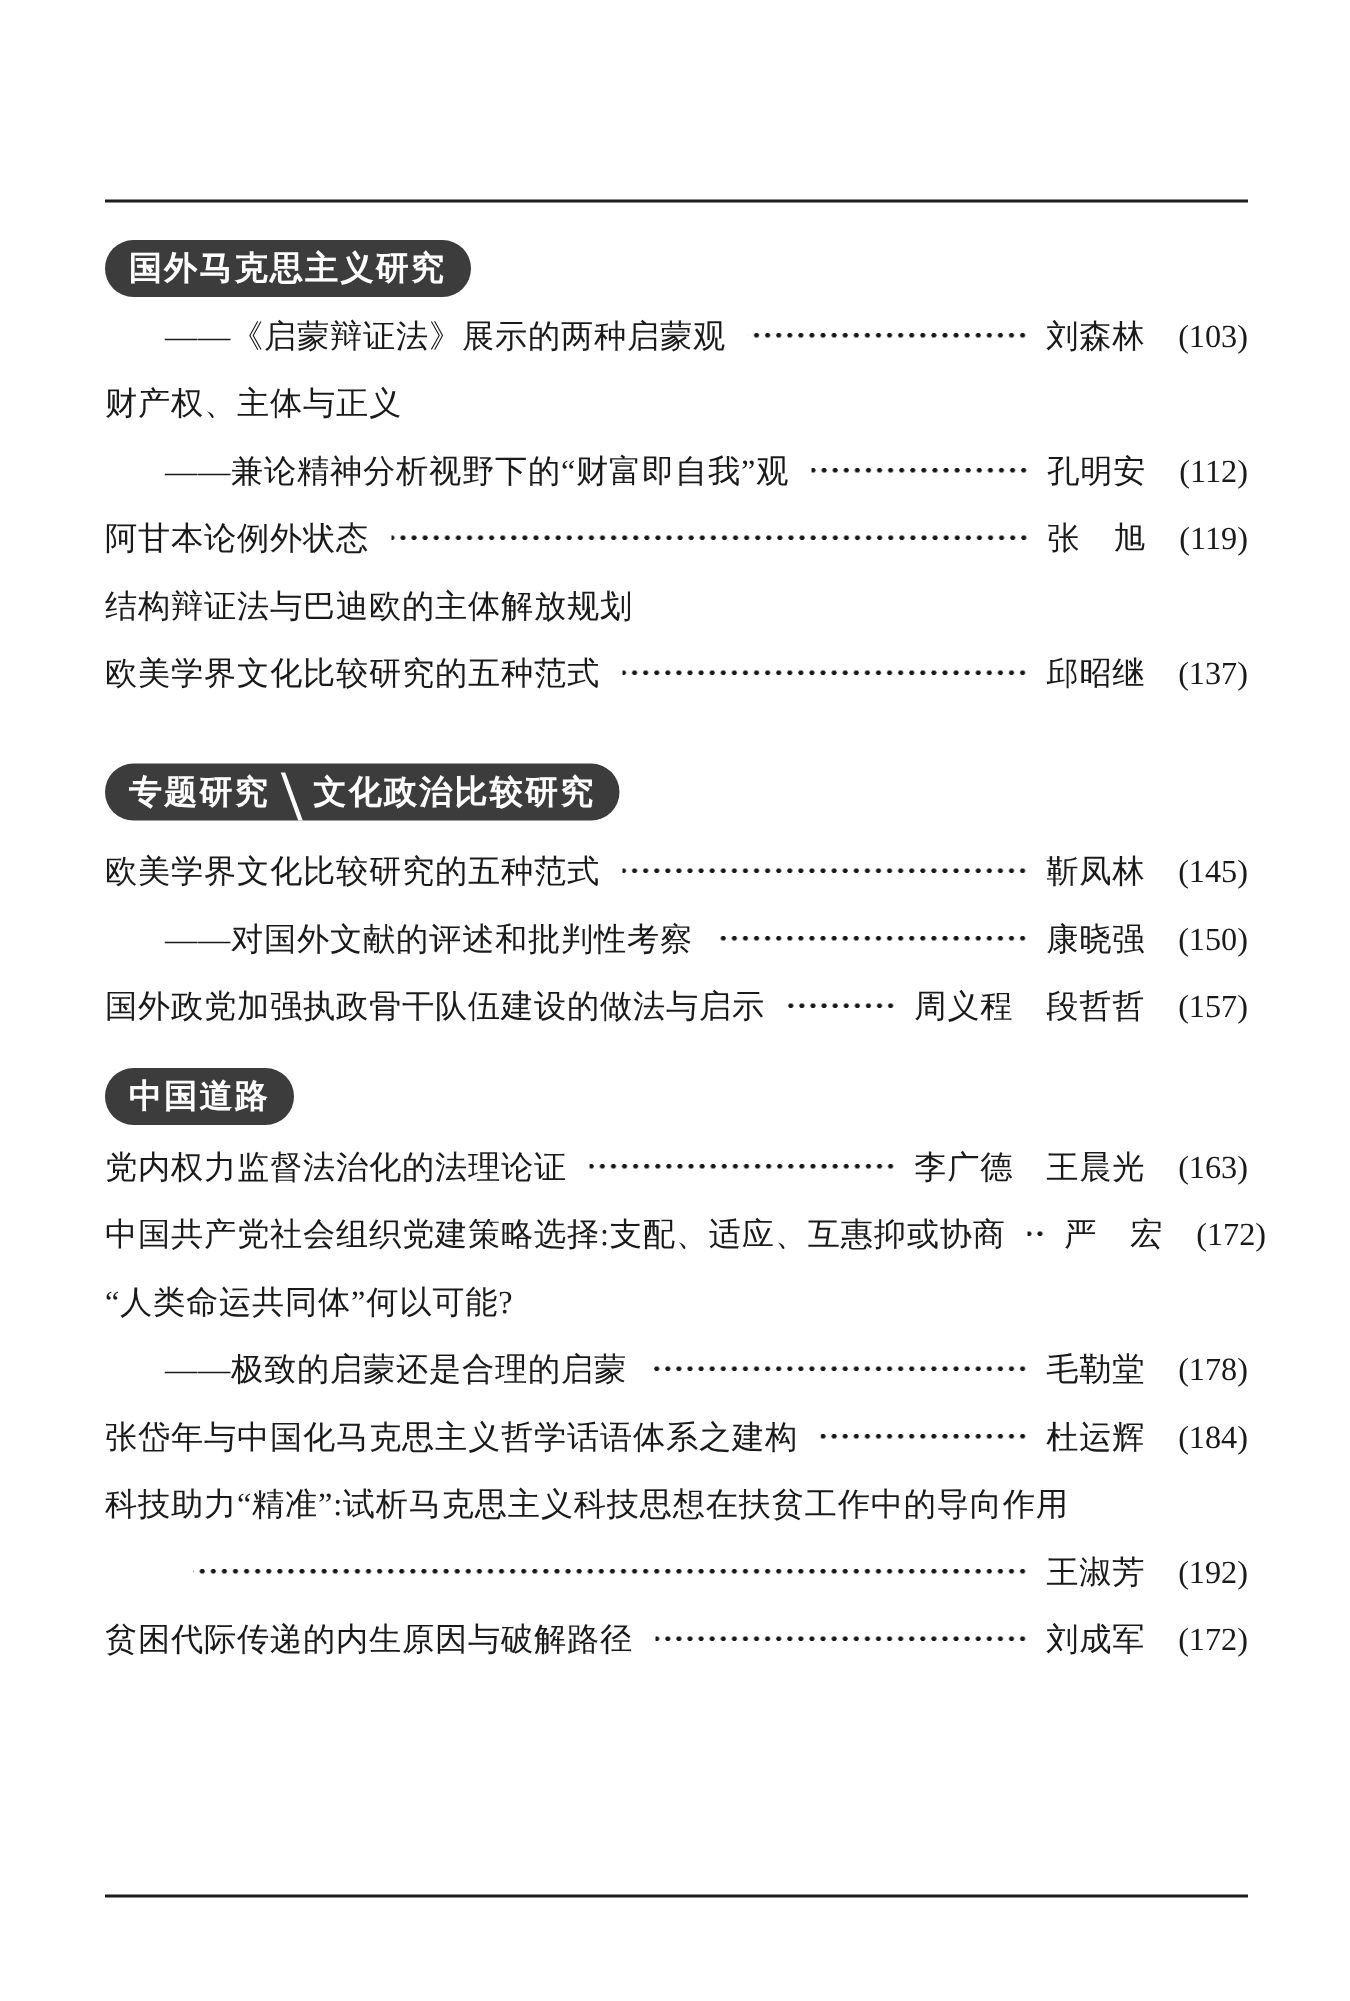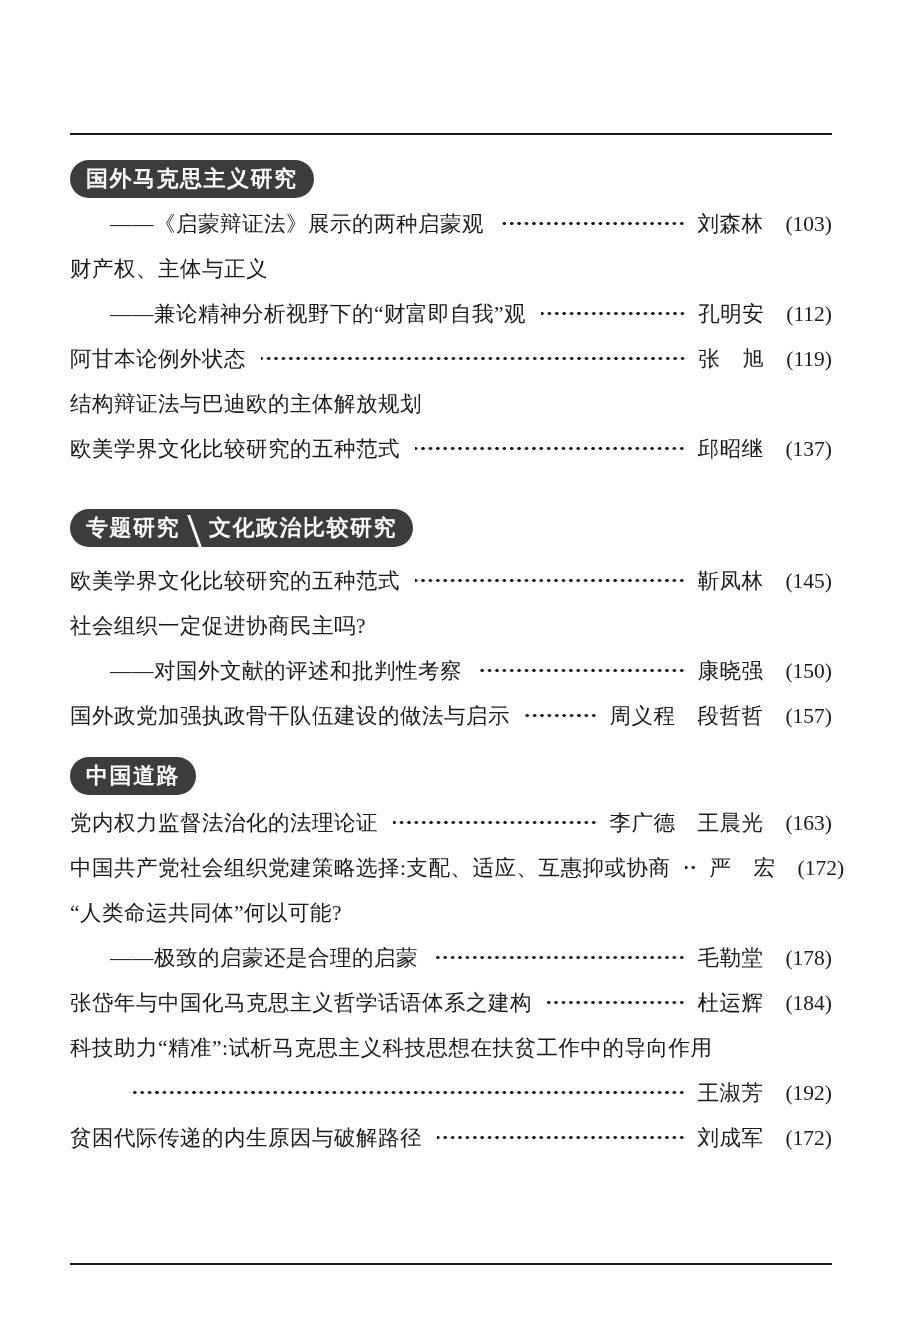--- a/index.html
+++ b/index.html
@@ -112,23 +112,20 @@
             <span class="badge-slash"></span>
             <span class="badge-label">文化政治比较研究</span>
           </div></div>
         <div class="rows">
           <div class="row">
             <span class="title">欧美学界文化比较研究的五种范式</span>
             <div class="leader"></div>
             <span class="author">靳凤林</span>
             <span class="page-num">(145)</span>
           </div>
-          <div class="row">
-            <span class="title">社会组织一定促进协商民主吗?</span>
-          </div>
           <div class="row indent-sub">
             <span class="title">——对国外文献的评述和批判性考察</span>
             <div class="leader"></div>
             <span class="author">康晓强</span>
             <span class="page-num">(150)</span>
           </div>
           <div class="row">
             <span class="title">国外政党加强执政骨干队伍建设的做法与启示</span>
             <div class="leader"></div>
             <span class="author">周义程　段哲哲</span>

